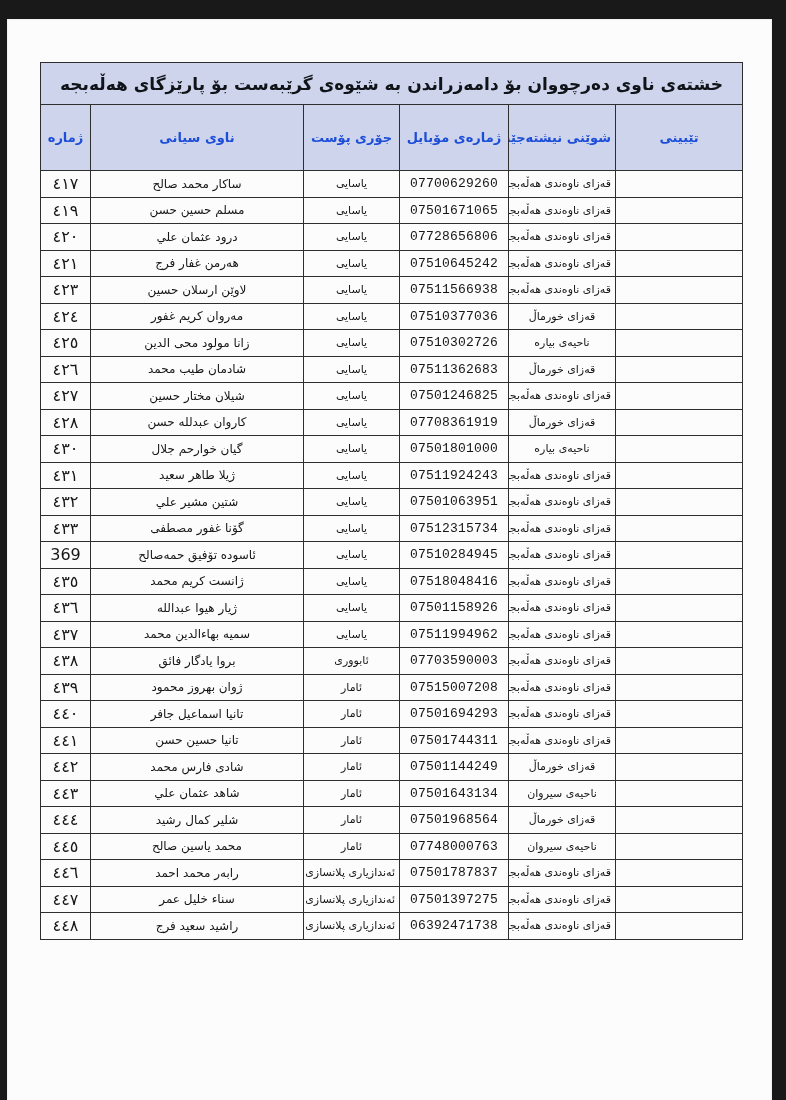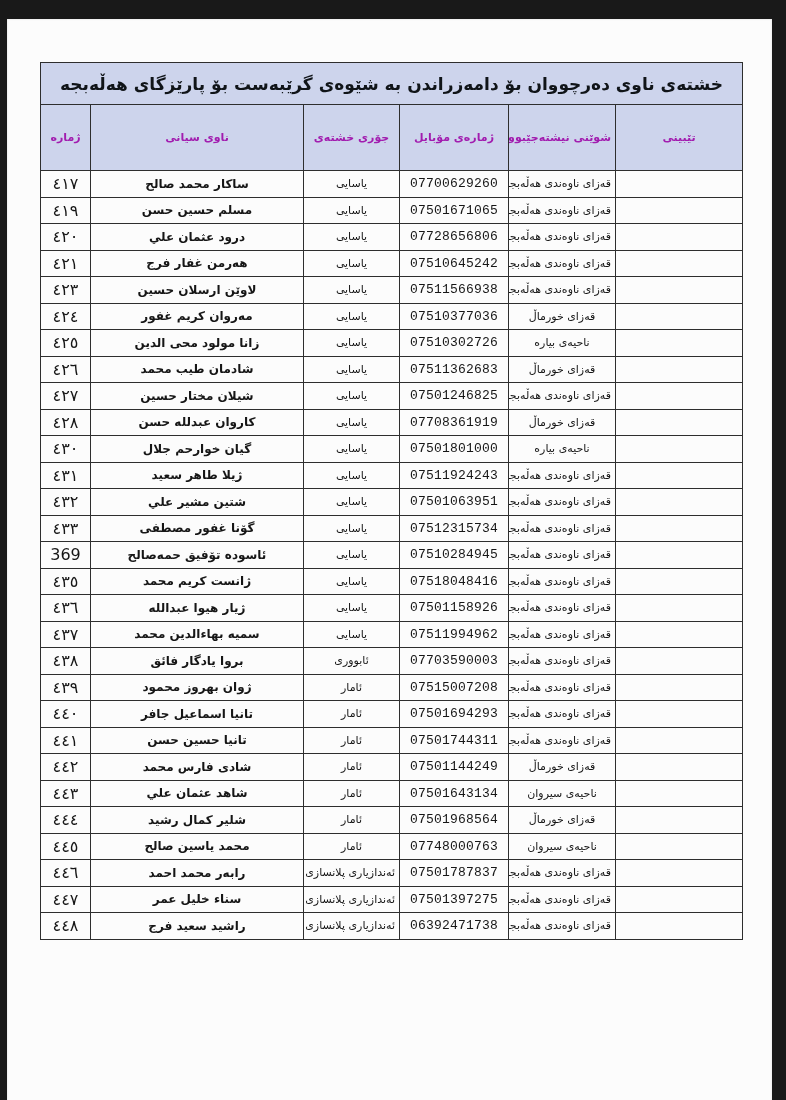--- a/index.html
+++ b/index.html
@@ -38,27 +38,27 @@
   tr.title-row td{
     height:41px;
     background:#cdd4ec;
     font-size:17px;
     font-weight:bold;
     color:#101418;
   }
   tr.header-row th{
     height:65px;
     background:#cdd4ec;
-    font-size:11px;
+    font-size:13px;
     font-weight:bold;
-    color:#a21caf;
+    color:#1d4ed8;
   }
   tr.data-row td{height:25.5px;}
   td.c-num{font-size:16px;}
-  td.c-name{font-size:12px;font-weight:bold;}
+  td.c-name{font-size:12px;font-weight:normal;}
   td.c-post{font-size:11px;color:#222;}
   td.c-mobile{font-size:13px;font-family:Liberation Mono, monospace;color:#101010;letter-spacing:.2px;margin-top:48px;}
   td.c-res{font-size:11px;color:#1c1c1c;}
   td.c-note{font-size:11px;}
 </style>
 </head>
 <body>
 
 <div class="page">
   <table class="sheet">
@@ -70,21 +70,21 @@
         <col style="width:107px">
         <col style="width:127px">
     </colgroup>
     <thead>
       <tr class="title-row">
         <td colspan="6">خشتەی ناوی دەرچووان بۆ دامەزراندن بە شێوەی گرێبەست بۆ پارێزگای هەڵەبجە</td>
       </tr>
       <tr class="header-row">
         <th>ژمارە</th>
         <th>ناوی سیانی</th>
-        <th>جۆری خشتەی</th>
+        <th>جۆری پۆست</th>
         <th>ژمارەی مۆبایل</th>
         <th>شوێنی نیشتەجێبوون</th>
         <th>تێبینی</th>
       </tr>
     </thead>
     <tbody id="rows">
   <tr class="data-row">
     <td class="c-num">٤١٧</td>
     <td class="c-name">ساکار محمد صالح</td>
     <td class="c-post">یاسایی</td>

